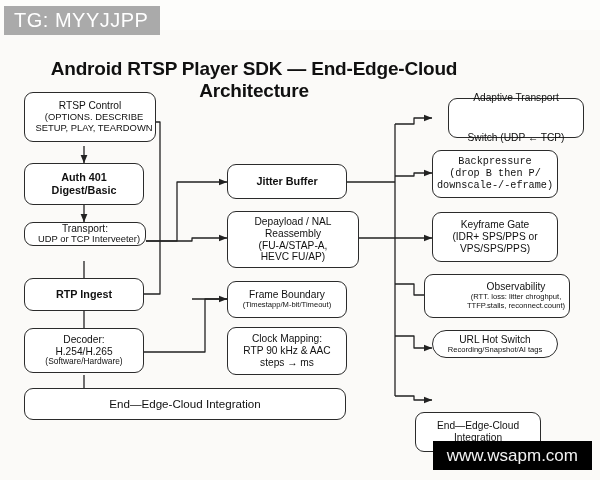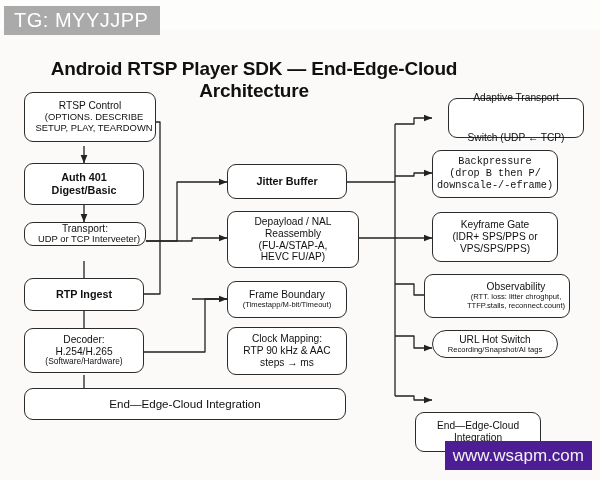--- a/index.html
+++ b/index.html
@@ -30,22 +30,22 @@
     background: #aaaaaa;
     color: #ffffff;
     font-size: 20px;
     letter-spacing: 0.5px;
     line-height: 1;
     z-index: 40;
   }
   #watermark {
     position: absolute;
     right: 8px; bottom: 10px;
-    padding: 6px 8px;
-    background: #4c1d95;
+    padding: 6px 14px;
+    background: #000000;
     color: #f2f2f2;
     font-size: 17px;
     line-height: 1;
     z-index: 40;
   }
   #diagram-title {
     position: absolute;
     left: 0; top: 58px;
     width: 484px;
     text-align: center;

